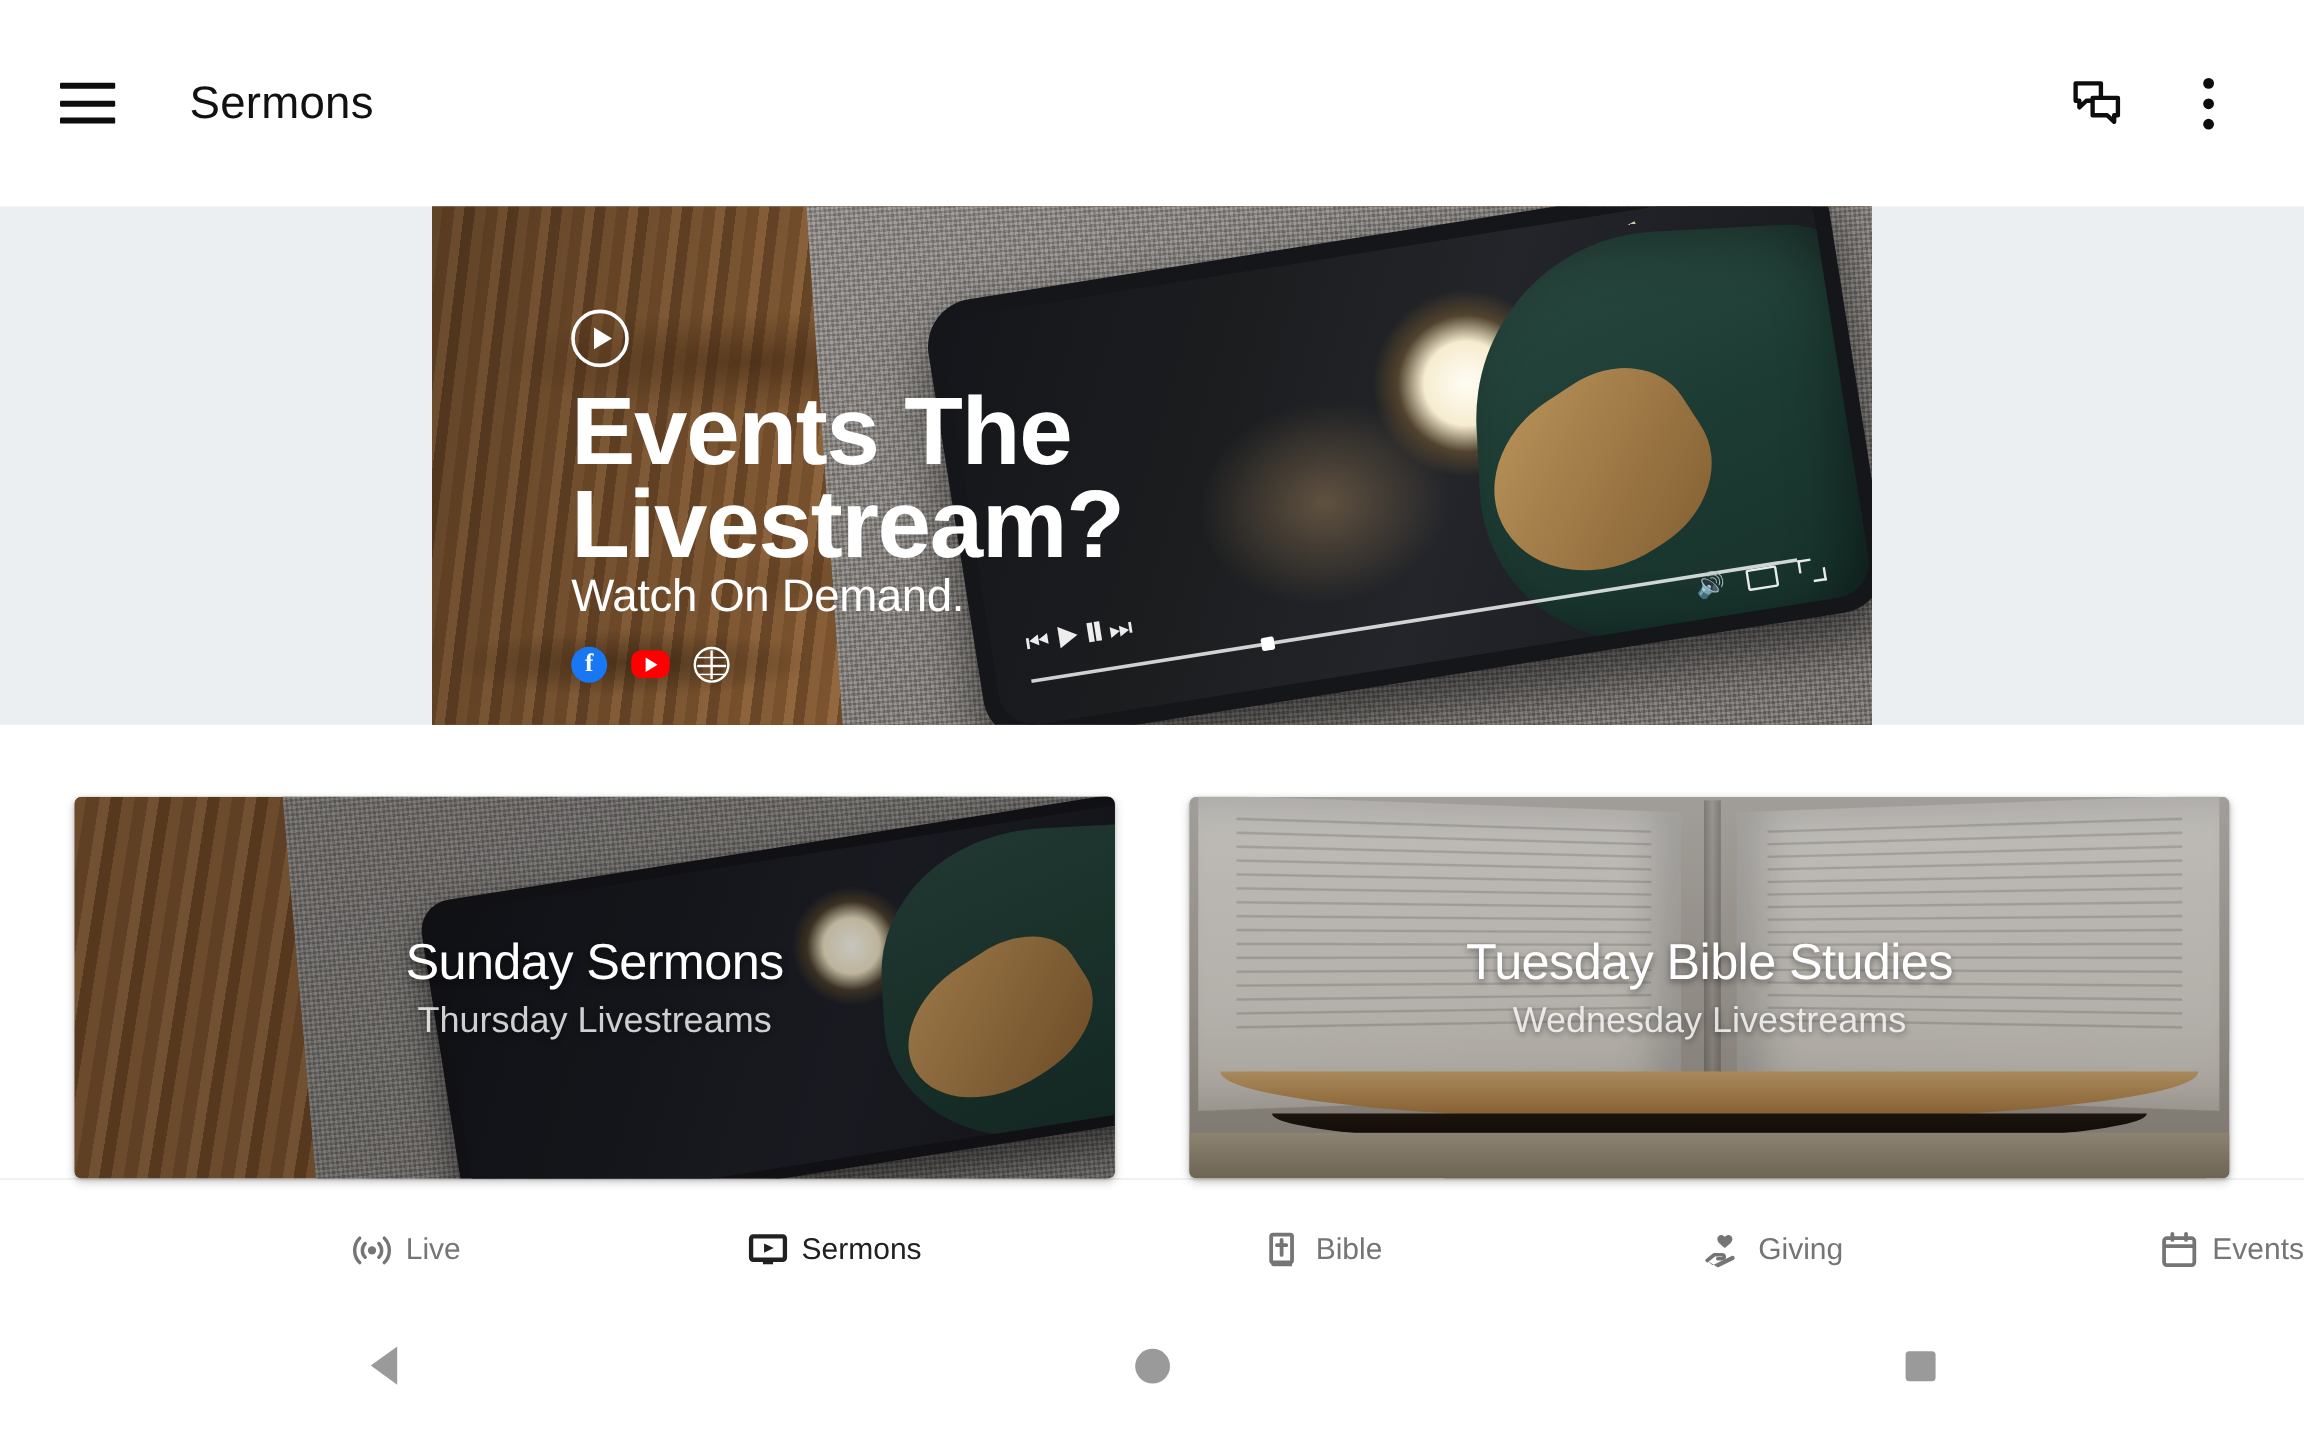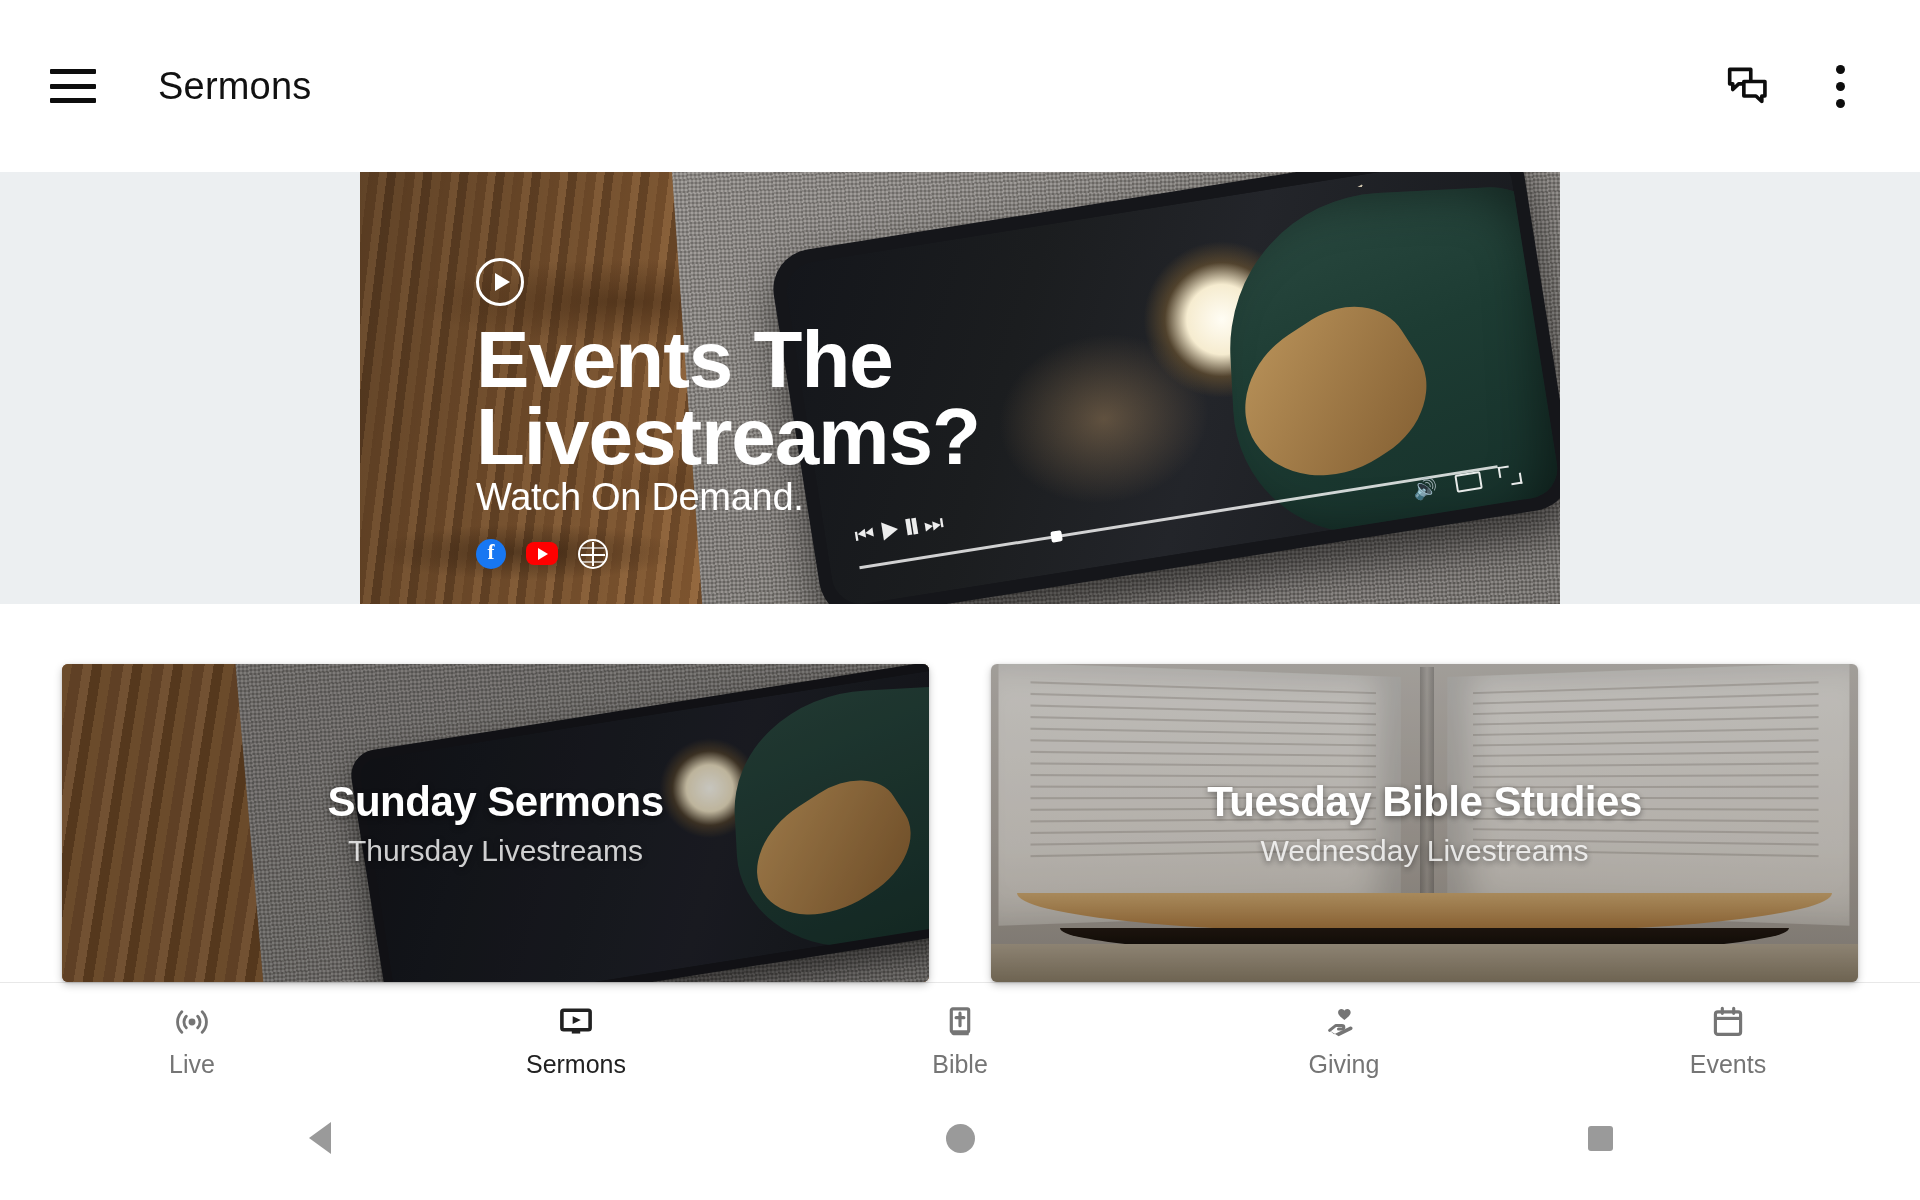--- a/index.html
+++ b/index.html
@@ -133,21 +133,21 @@
     padding: 60px 62px 0 62px;
     display: flex; gap: 62px; align-items: flex-start;
   }
   .card {
     position:relative; flex: 1 1 0; height: 318px; border-radius: 6px; overflow:hidden;
     box-shadow: 0 3px 8px rgba(0,0,0,.22), 0 1px 3px rgba(0,0,0,.14);
     cursor:pointer;
   }
   .card-overlay { position:absolute; inset:0; background: rgba(0,0,0,.22); }
   .card-text { position:absolute; inset:0; display:flex; flex-direction:column; align-items:center; justify-content:center; }
-  .card-title { font-size: 42px; font-weight:700; color:#fff; text-shadow: 0 2px 6px rgba(0,0,0,.45); letter-spacing:-0.5px; }
+  .card-title { font-size: 42px; font-weight:400; color:#fff; text-shadow: 0 2px 6px rgba(0,0,0,.45); letter-spacing:-0.5px; }
   .card-sub { margin-top: 8px; font-size: 30px; color: rgba(255,255,255,.80); text-shadow: 0 2px 6px rgba(0,0,0,.45); }
 
   
   .art-sermons { position:absolute; inset:0;
     background:
       repeating-linear-gradient(99deg, #8a6038 0 10px, #7a5230 10px 21px, #936840 21px 30px, #6d4826 30px 40px),
       linear-gradient(180deg,#8a5f37,#6b4524);
   }
   .art-sermons .mat {
     position:absolute; left: 22%; top:-28%; width: 100%; height: 170%;
@@ -194,21 +194,21 @@
   .art-bible .gutter { position:absolute; left:49.5%; top:1%; width:1.6%; height:80%; background: linear-gradient(90deg, rgba(0,0,0,.22), rgba(0,0,0,.05), rgba(0,0,0,.22)); }
   .art-bible .edge { position:absolute; left:3%; right:3%; top:72%; height:13%; background: linear-gradient(180deg,#d8b176,#a9753a); border-radius: 0 0 50% 50%/0 0 100% 100%; }
   .art-bible .spine { position:absolute; left:8%; right:8%; top:83%; height:8%; background: linear-gradient(180deg,#241a12,#120c08); border-radius: 0 0 40% 40%/0 0 100% 100%; }
   .art-bible .table { position:absolute; left:0; right:0; bottom:0; height:12%; background: linear-gradient(180deg,#b5a893,#8d8069); }
 
   
   .bottomnav {
     flex: 0 0 118px; height:118px; background:#fff; border-top:1px solid #e8e8e8;
     display:flex; align-items:center;
   }
-  .navitem { flex:1 1 0; display:flex; flex-direction:column; align-items:center; justify-content:flex-end; gap:10px; cursor:pointer; }
+  .navitem { flex:1 1 0; display:flex; flex-direction:row; align-items:center; justify-content:flex-end; gap:10px; cursor:pointer; }
   .navicon { height:36px; display:flex; align-items:center; justify-content:center; }
   .navlabel { font-size: 25px; color:#757575; }
   .navitem.active .navlabel { color:#212121; }
   svg.ni { display:block; }
 
   
   .sysbar { flex:0 0 76px; height:76px; background:#fff; display:flex; align-items:center; }
   .sysbtn { flex:1 1 0; display:flex; align-items:center; justify-content:center; cursor:pointer; }
   .sys-back { width:0; height:0; border-right: 22px solid #9a9a9a; border-top: 16px solid transparent; border-bottom: 16px solid transparent; }
   .sys-home { width: 29px; height: 29px; border-radius:50%; background:#9a9a9a; }
@@ -262,21 +262,21 @@
           </div>
         </div>
       </div>
 
       <div class="hero-content">
         <div class="play-circle">
           <span></span>
         </div>
         <div class="hero-title">
           <div>Events The</div>
-          <div>Livestreams?</div>
+          <div>Livestream?</div>
         </div>
         <div class="hero-sub">Watch On Demand.</div>
         <div class="hero-socials">
           <div class="soc soc-fb">f</div>
           <div class="soc soc-yt">
               <span></span>
             </div>
           <div class="soc soc-web"></div>
         </div>
       </div>

